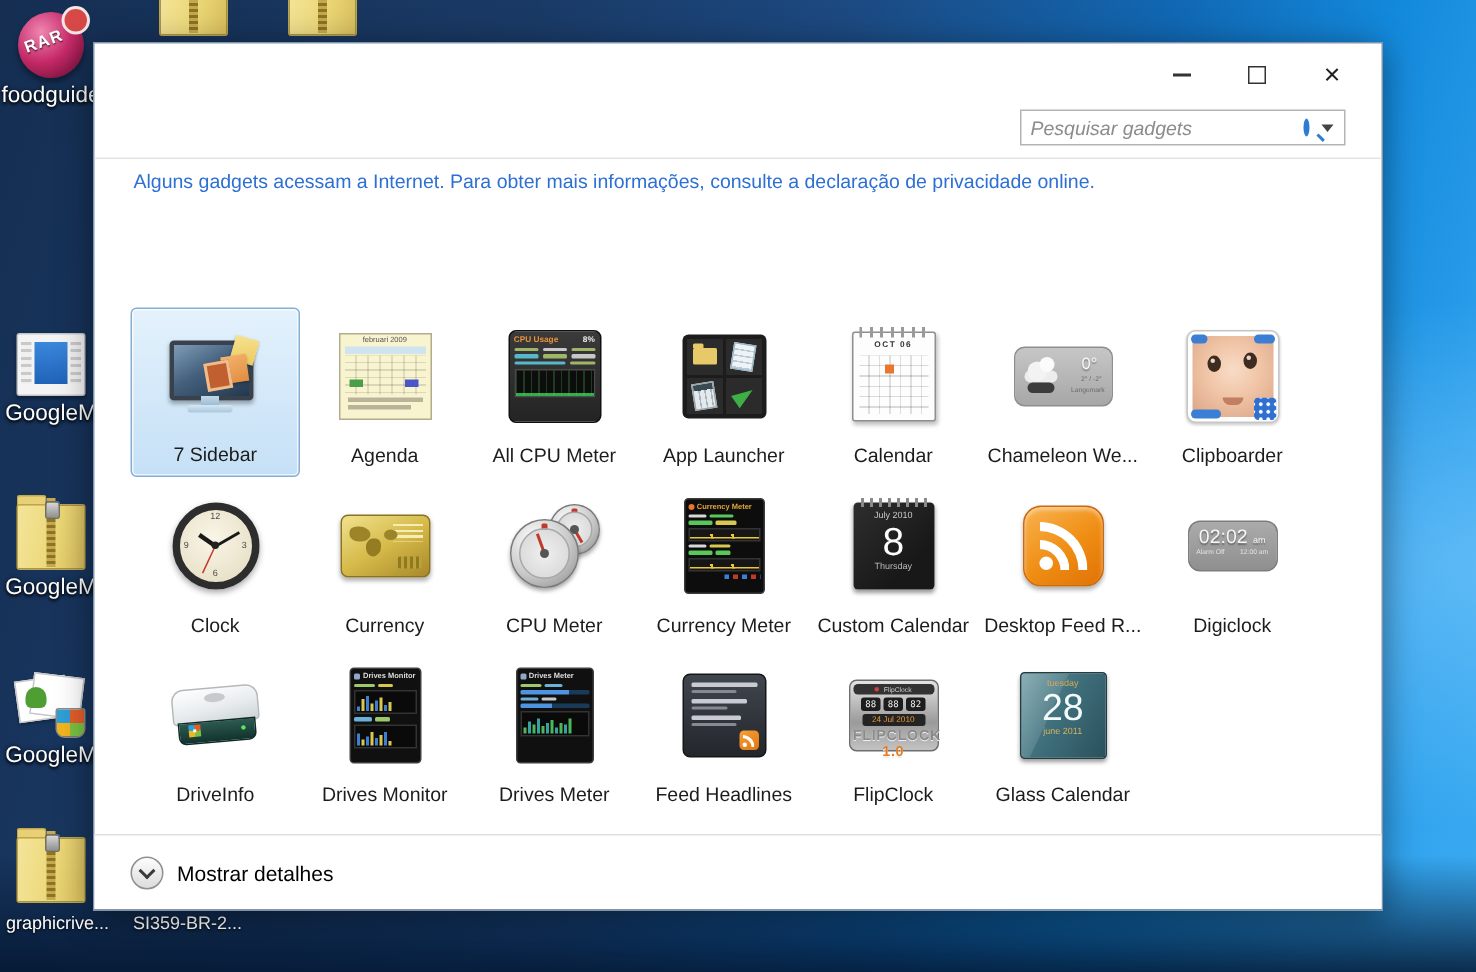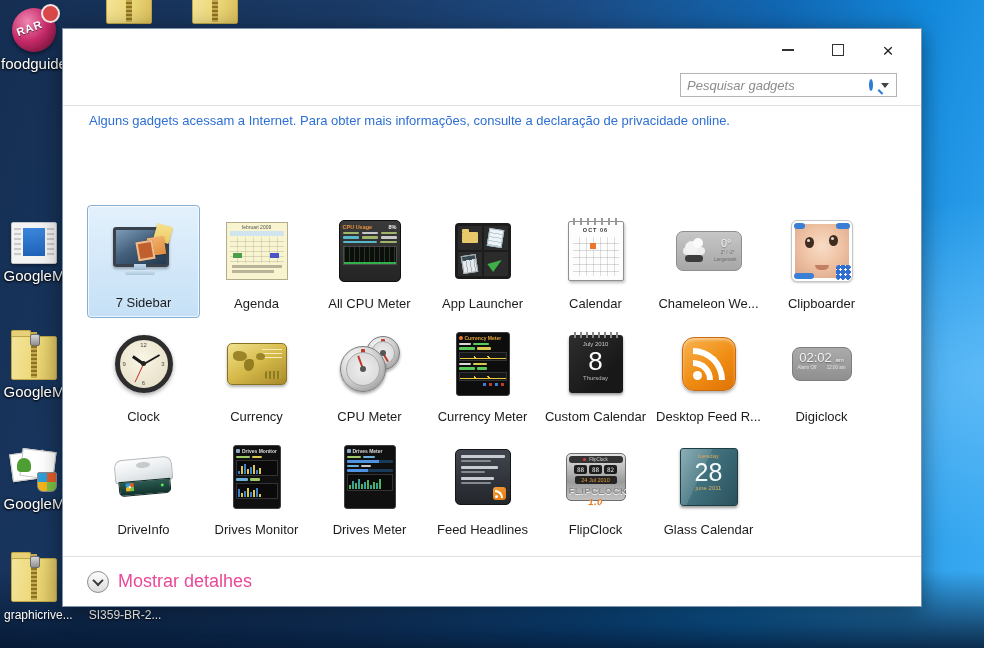--- a/index.html
+++ b/index.html
@@ -67,21 +67,21 @@
   
   .ggrid{position:absolute;left:24px;top:176px;display:grid;grid-template-columns:repeat(7,113px);grid-auto-rows:113px;}
   .cell{position:relative;}
   .cell.selected{background:linear-gradient(180deg,#e3f1fc,#c5e0f6);border:1px solid #86aed6;border-radius:4px;box-shadow:inset 0 0 0 1px rgba(255,255,255,.7);}
   .iconwrap{position:absolute;left:0;right:0;top:4px;bottom:26px;display:flex;align-items:center;justify-content:center;}
   .glabel{position:absolute;left:0;right:0;bottom:7px;text-align:center;font-size:13px;color:#1c1c1c;white-space:nowrap;overflow:hidden;}
   
   .wfoot{position:absolute;left:0;bottom:0;width:100%;height:50px;border-top:1px solid #e0e0e0;background:#fff;display:flex;align-items:center;padding-left:24px;box-sizing:border-box;gap:9px;}
   .chevbtn{width:20px;height:20px;border-radius:50%;border:1px solid #8f8f8f;background:linear-gradient(180deg,#fdfdfd,#dcdcdc);display:flex;align-items:center;justify-content:center;}
   .chev{width:6px;height:6px;border-right:2px solid #3a3a3a;border-bottom:2px solid #3a3a3a;transform:rotate(45deg) translate(-1px,-1px);}
-  .footlabel{font-size:18px;color:#ec4899;}
+  .footlabel{font-size:14px;color:#000000;}
   
   .gi-sidebar{position:relative;width:62px;height:52px;}
   .gi-sidebar .scr{position:absolute;left:0;top:2px;width:50px;height:34px;border-radius:3px;border:3px solid #39424c;
     background:linear-gradient(150deg,#7e9cb8 0%,#44607c 45%,#22384e 100%);box-shadow:0 2px 3px rgba(0,0,0,.3);}
   .gi-sidebar .neck{position:absolute;left:21px;top:39px;width:12px;height:6px;background:linear-gradient(180deg,#c3d9ea,#9dbcd4);}
   .gi-sidebar .base{position:absolute;left:12px;top:45px;width:30px;height:5px;border-radius:2px;background:linear-gradient(180deg,#d6e7f3,#a9c6dc);}
   .gi-sidebar .note1{position:absolute;right:4px;top:0;width:16px;height:17px;background:linear-gradient(160deg,#f6e292,#ecc95e);transform:rotate(16deg);box-shadow:0 1px 2px rgba(0,0,0,.3);}
   .gi-sidebar .note2{position:absolute;right:10px;top:12px;width:17px;height:18px;background:linear-gradient(160deg,#f4b470,#e08c3e);transform:rotate(-8deg);box-shadow:0 1px 2px rgba(0,0,0,.3);}
   .gi-sidebar .photo{position:absolute;left:24px;top:16px;width:13px;height:15px;background:#c25f2e;border:2px solid #edbd8e;transform:rotate(-10deg);}
   .gi-agenda{position:relative;width:60px;height:56px;background:#f8f4d0;border:1px solid #b2ab8c;}
@@ -221,21 +221,21 @@
   .gi-feedh .badge::before{content:"";position:absolute;left:2px;bottom:2px;width:3px;height:3px;border-radius:50%;background:#fff;}
   .gi-feedh .badge::after{content:"";position:absolute;left:2px;bottom:2px;width:6px;height:6px;border:2px solid #fff;border-left:none;border-bottom:none;border-radius:0 100% 0 0;}
   .gi-flip{position:relative;width:60px;height:48px;border-radius:5px;border:1px solid #6e6e6e;
     background:linear-gradient(180deg,#e4e4e4 0%,#9a9a9a 60%,#c2c2c2 100%);padding:2px;box-sizing:border-box;text-align:center;}
   .gi-flip .tbar{height:7px;background:#333;border-radius:3px;display:flex;align-items:center;justify-content:center;gap:3px;font-size:4.5px;color:#cfcfcf;}
   .gi-flip .tbar::before{content:"";width:3px;height:3px;border-radius:50%;background:#d04040;}
   .gi-flip .digits{display:flex;justify-content:center;gap:2px;margin-top:2px;}
   .gi-flip .digits b{display:block;width:13px;height:9px;background:#1d1d1d;border-radius:2px;color:#ececec;font-size:6px;line-height:9px;font-family:"DejaVu Sans Mono",monospace;font-weight:normal;}
   .gi-flip .date{margin-top:2px;font-size:5.5px;color:#e89a3a;background:#242424;border-radius:2px;width:42px;margin-left:auto;margin-right:auto;line-height:8px;}
   .gi-flip .brand{margin-top:1px;font-size:9.5px;font-weight:bold;color:#8a8a8a;text-shadow:0 1px 0 #f0f0f0;letter-spacing:.5px;}
-  .gi-flip .brand span{color:#e87b20;font-style:italic;}
+  .gi-flip .brand span{color:#e87b20;}
   .gi-glass{position:relative;width:56px;height:56px;border-radius:3px;border:1px solid #1f3d45;overflow:hidden;text-align:center;
     background:linear-gradient(115deg,rgba(255,255,255,.30) 0%,rgba(255,255,255,.12) 38%,rgba(255,255,255,0) 39%),linear-gradient(120deg,#5a8c96 0%,#3f707c 45%,#2a515c 100%);box-shadow:0 2px 3px rgba(0,0,0,.4);}
   .gi-glass .wd{padding-top:4px;font-size:6px;color:#d8a85a;}
   .gi-glass .day{font-size:25px;color:#f4fafa;font-weight:300;line-height:1.05;}
   .gi-glass .mon{font-size:6px;color:#d8b060;}
   
   .botlabels{position:absolute;left:0;top:608px;z-index:1;display:flex;gap:16px;padding-left:4px;}
   .botlabels span{font-size:12px;color:#fff;text-shadow:0 1px 2px rgba(0,0,0,.95);}
 </style>
 </head>

